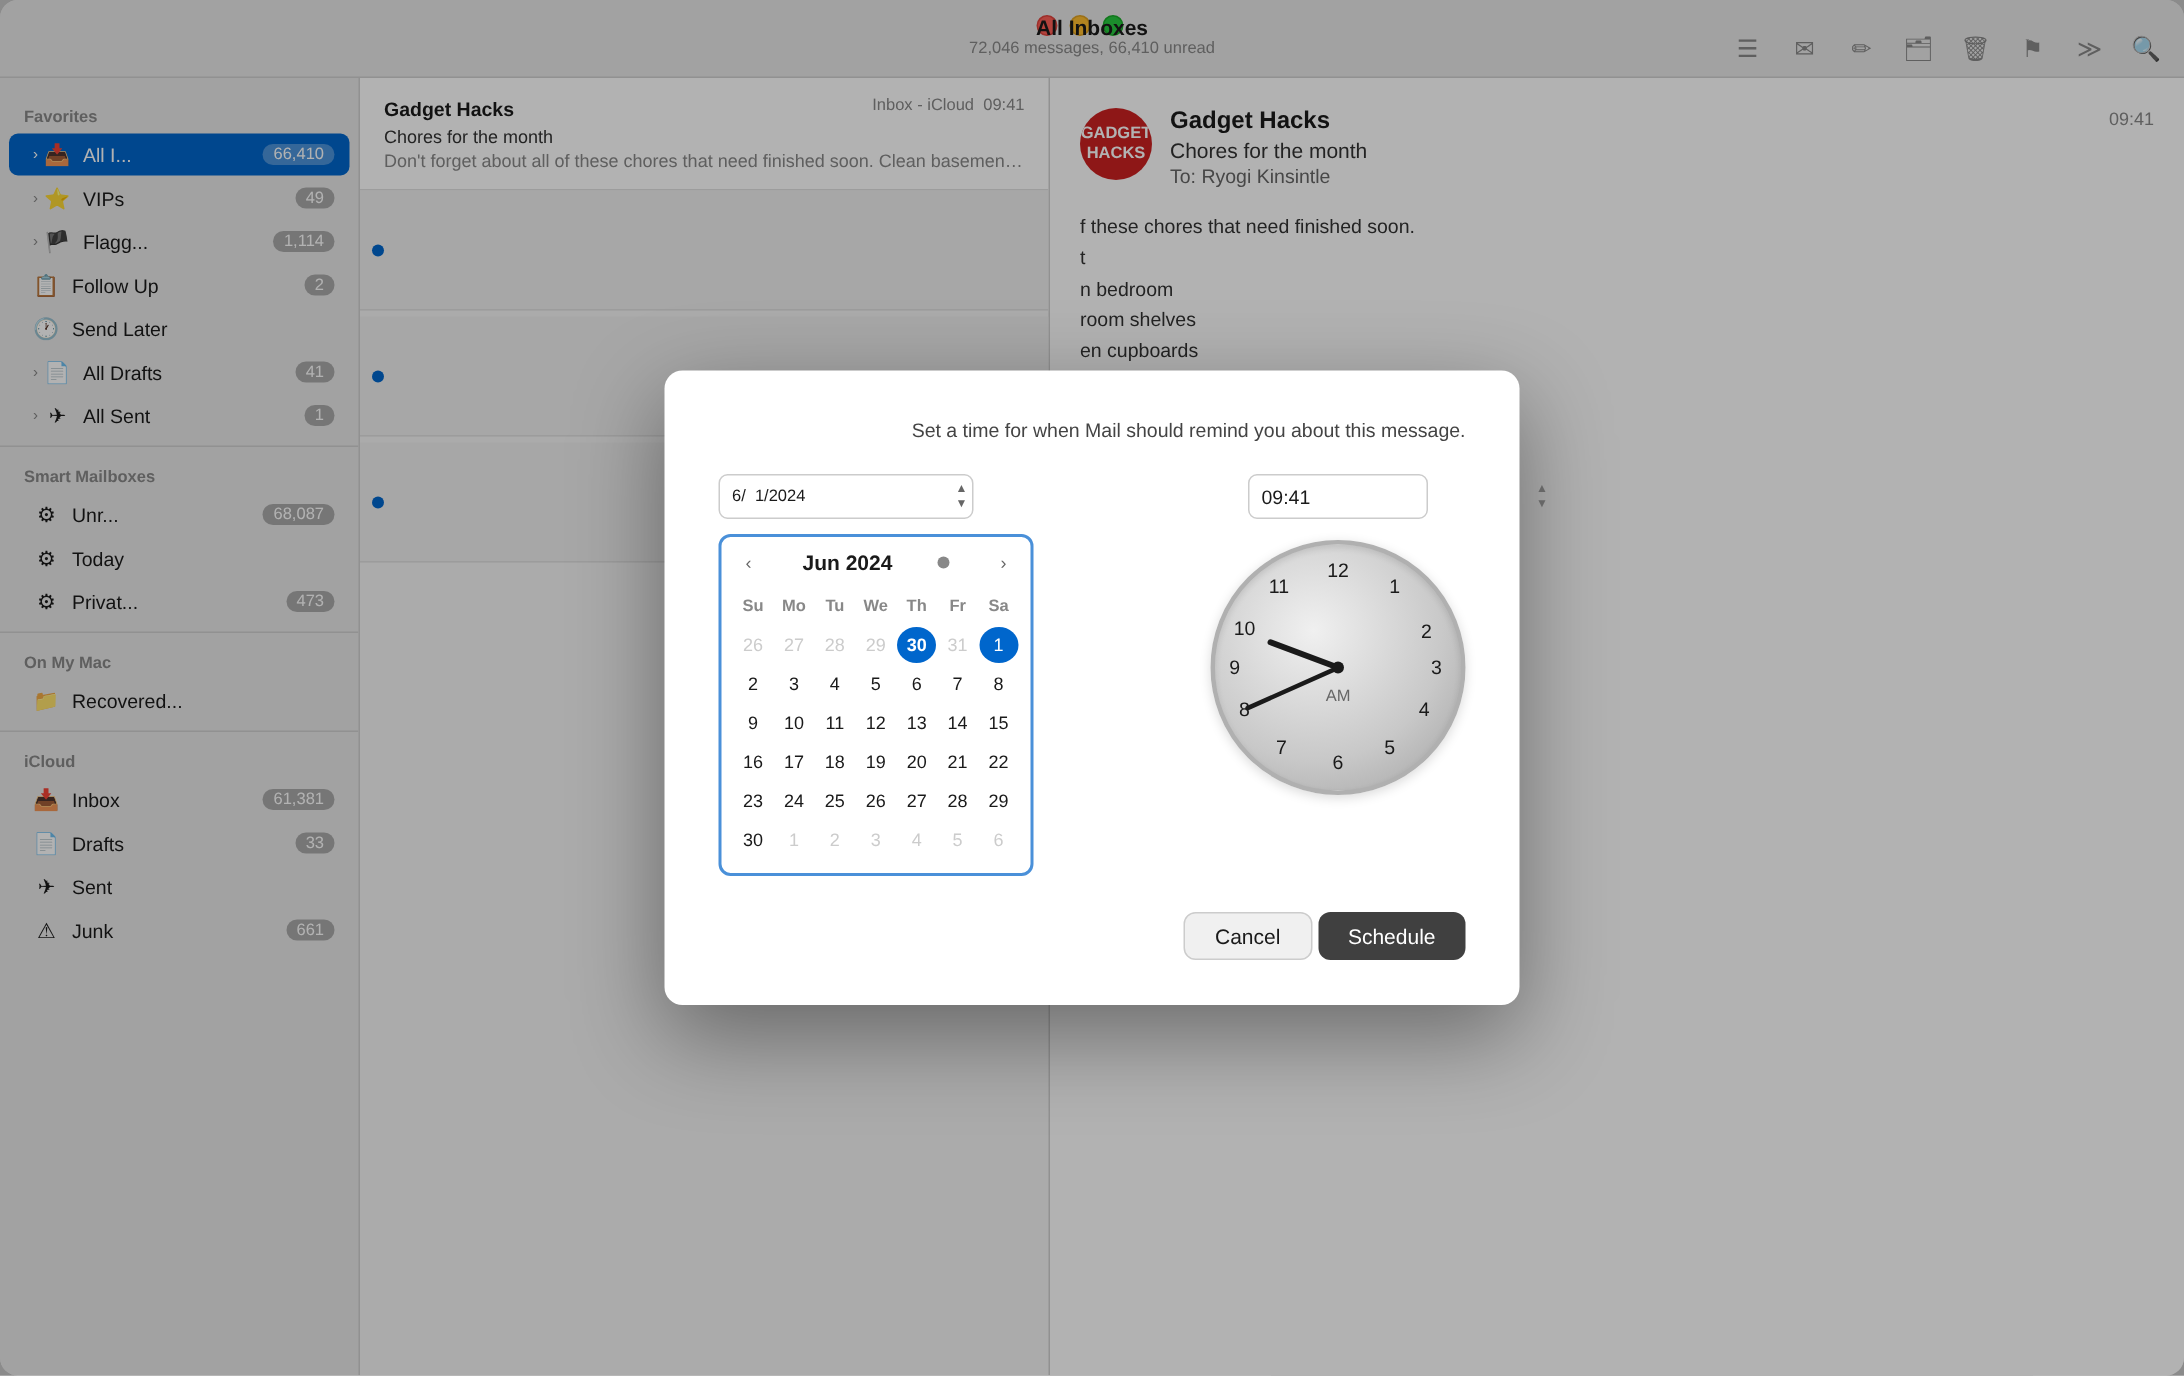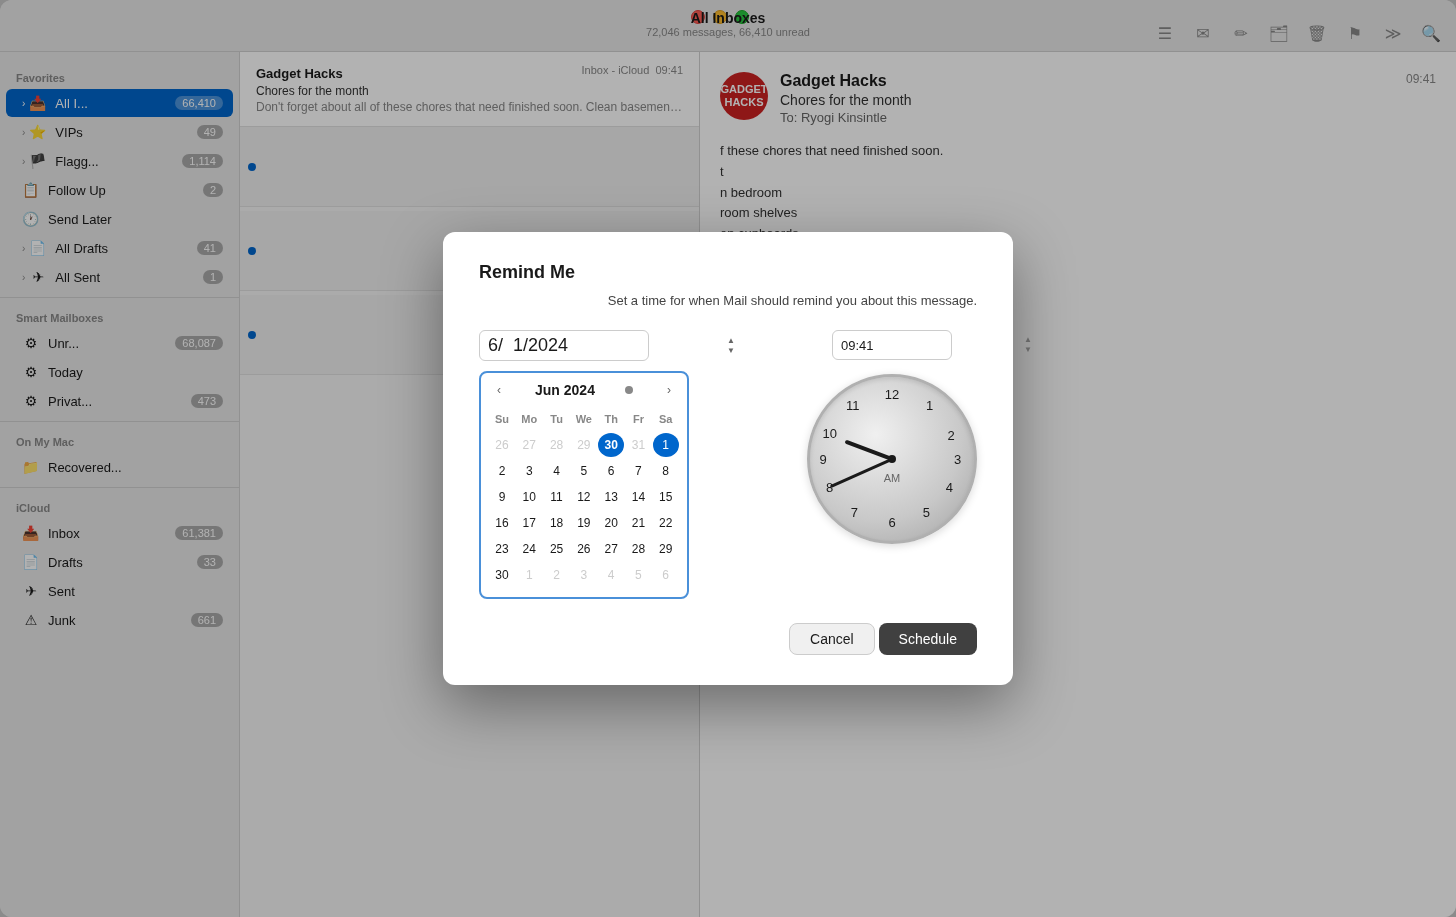--- a/index.html
+++ b/index.html
@@ -360,21 +360,21 @@
       align-items: center;
       border: 1px solid #ccc;
       border-radius: 6px;
       padding: 4px 8px;
       background: white;
       margin-bottom: 10px;
       width: 170px;
     }
 
     .date-input {
-      font-size: 18px;
+      font-size: 11px;
       color: #1a1a1a;
       flex: 1;
       border: none;
       outline: none;
       background: transparent;
     }
 
     .stepper-arrows {
       display: flex;
       flex-direction: column;
@@ -779,21 +779,20 @@
         <p>l security camera</p>
         <p>tos</p>
         <p>f for weekly chores list</p>
       </div>
     </div>
   </div>
 </div>
 
 <div class="overlay">
   <div class="modal">
-    <div class="modal-title">Remind Me</div>
     <div class="modal-desc">Set a time for when Mail should remind you about this message.</div>
 
     <div class="modal-body">
 
       <div class="date-section">
         <div class="date-input-container">
           <input class="date-input" type="text" value="6/  1/2024" style="">
           <div class="stepper-arrows">
             <div class="stepper-arrow">▲</div>
             <div class="stepper-arrow">▼</div>

